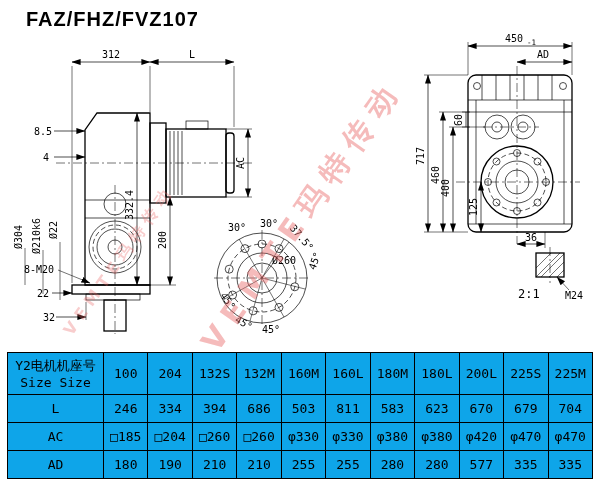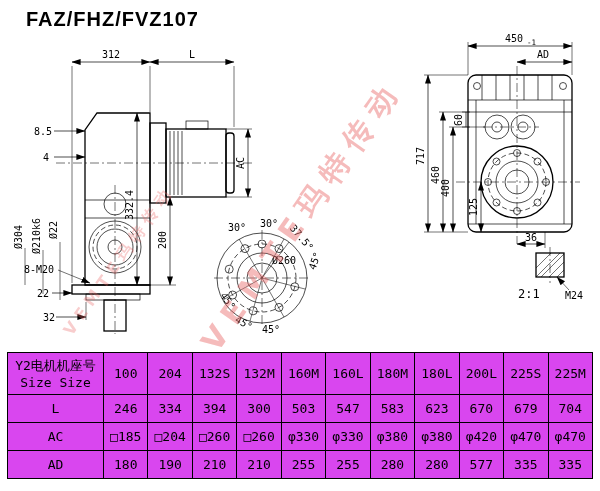--- a/index.html
+++ b/index.html
@@ -16,21 +16,21 @@
   .cl{stroke:#000;stroke-width:0.55;fill:none;stroke-dasharray:9 3 2 3}
   .dash{stroke:#000;stroke-width:0.7;fill:none;stroke-dasharray:5 3}
   text.dim{font-family:"DejaVu Sans Mono","Liberation Mono",monospace;font-size:10px;fill:#000}
   text.sm{font-size:7.5px}
   .wm{position:absolute;color:rgba(233,104,104,.45);font-weight:bold;pointer-events:none;
       white-space:nowrap;font-family:"DejaVu Sans",sans-serif;z-index:5}
   .wm1{left:140px;top:195px;font-size:30px;letter-spacing:10px;transform:rotate(-55deg)}
   .wm2{left:30px;top:250px;font-size:16px;letter-spacing:6px;transform:rotate(-55deg);
        color:rgba(233,104,104,.33)}
   table.dim{position:absolute;left:7px;top:352px;width:586px;border-collapse:collapse;
-            table-layout:fixed;font-size:13px;z-index:10;background:#d946ef}
+            table-layout:fixed;font-size:13px;z-index:10;background:#0ea5e9}
   table.dim th,table.dim td{border:1px solid #000;text-align:center;padding:0;height:28px;
             font-weight:normal;overflow:hidden;font-family:"DejaVu Sans Mono","Liberation Mono",monospace}
   table.dim tr.hdr th{height:42px}
   table.dim .first{font-size:13px}
 </style>
 </head>
 <body>
 
 <div class="page">
 
@@ -267,23 +267,23 @@
       <th>180L</th>
       <th>200L</th>
       <th>225S</th>
       <th>225M</th>
     </tr>
     <tr>
       <td>L</td>
       <td>246</td>
       <td>334</td>
       <td>394</td>
-      <td>300</td>
+      <td>686</td>
       <td>503</td>
-      <td>547</td>
+      <td>811</td>
       <td>583</td>
       <td>623</td>
       <td>670</td>
       <td>679</td>
       <td>704</td>
     </tr>
     <tr>
       <td>AC</td>
       <td>□185</td>
       <td>□204</td>

